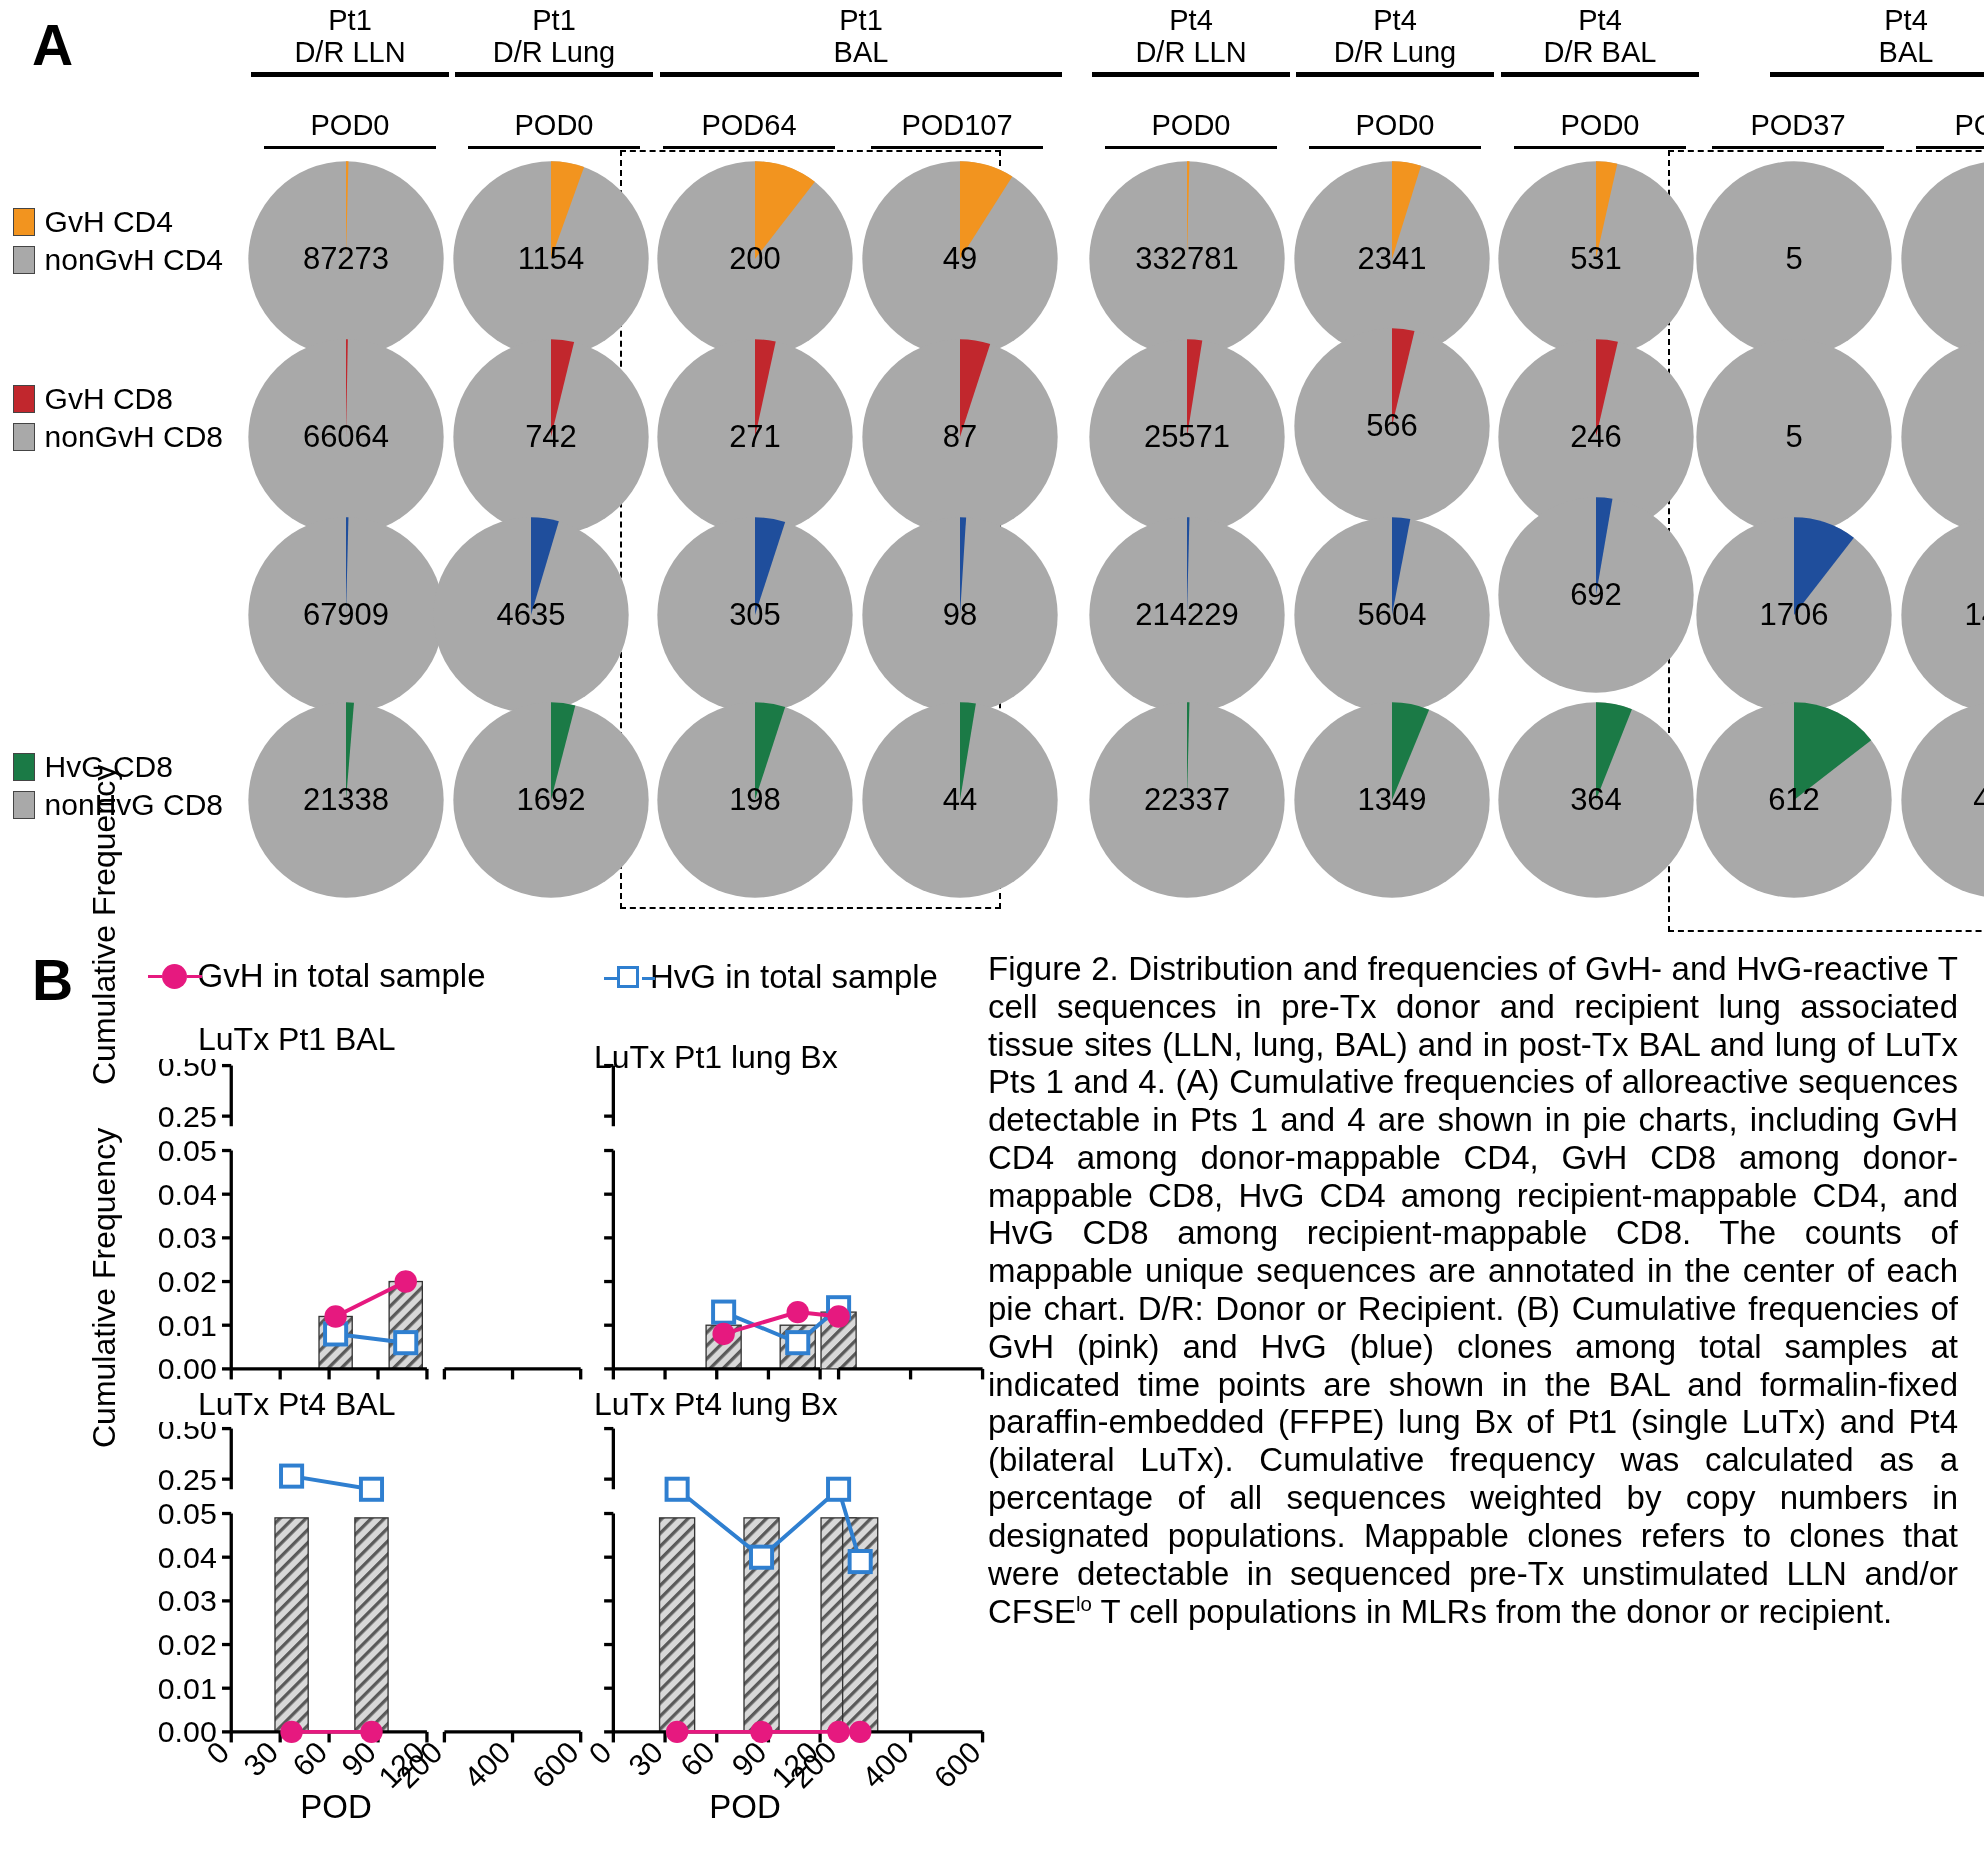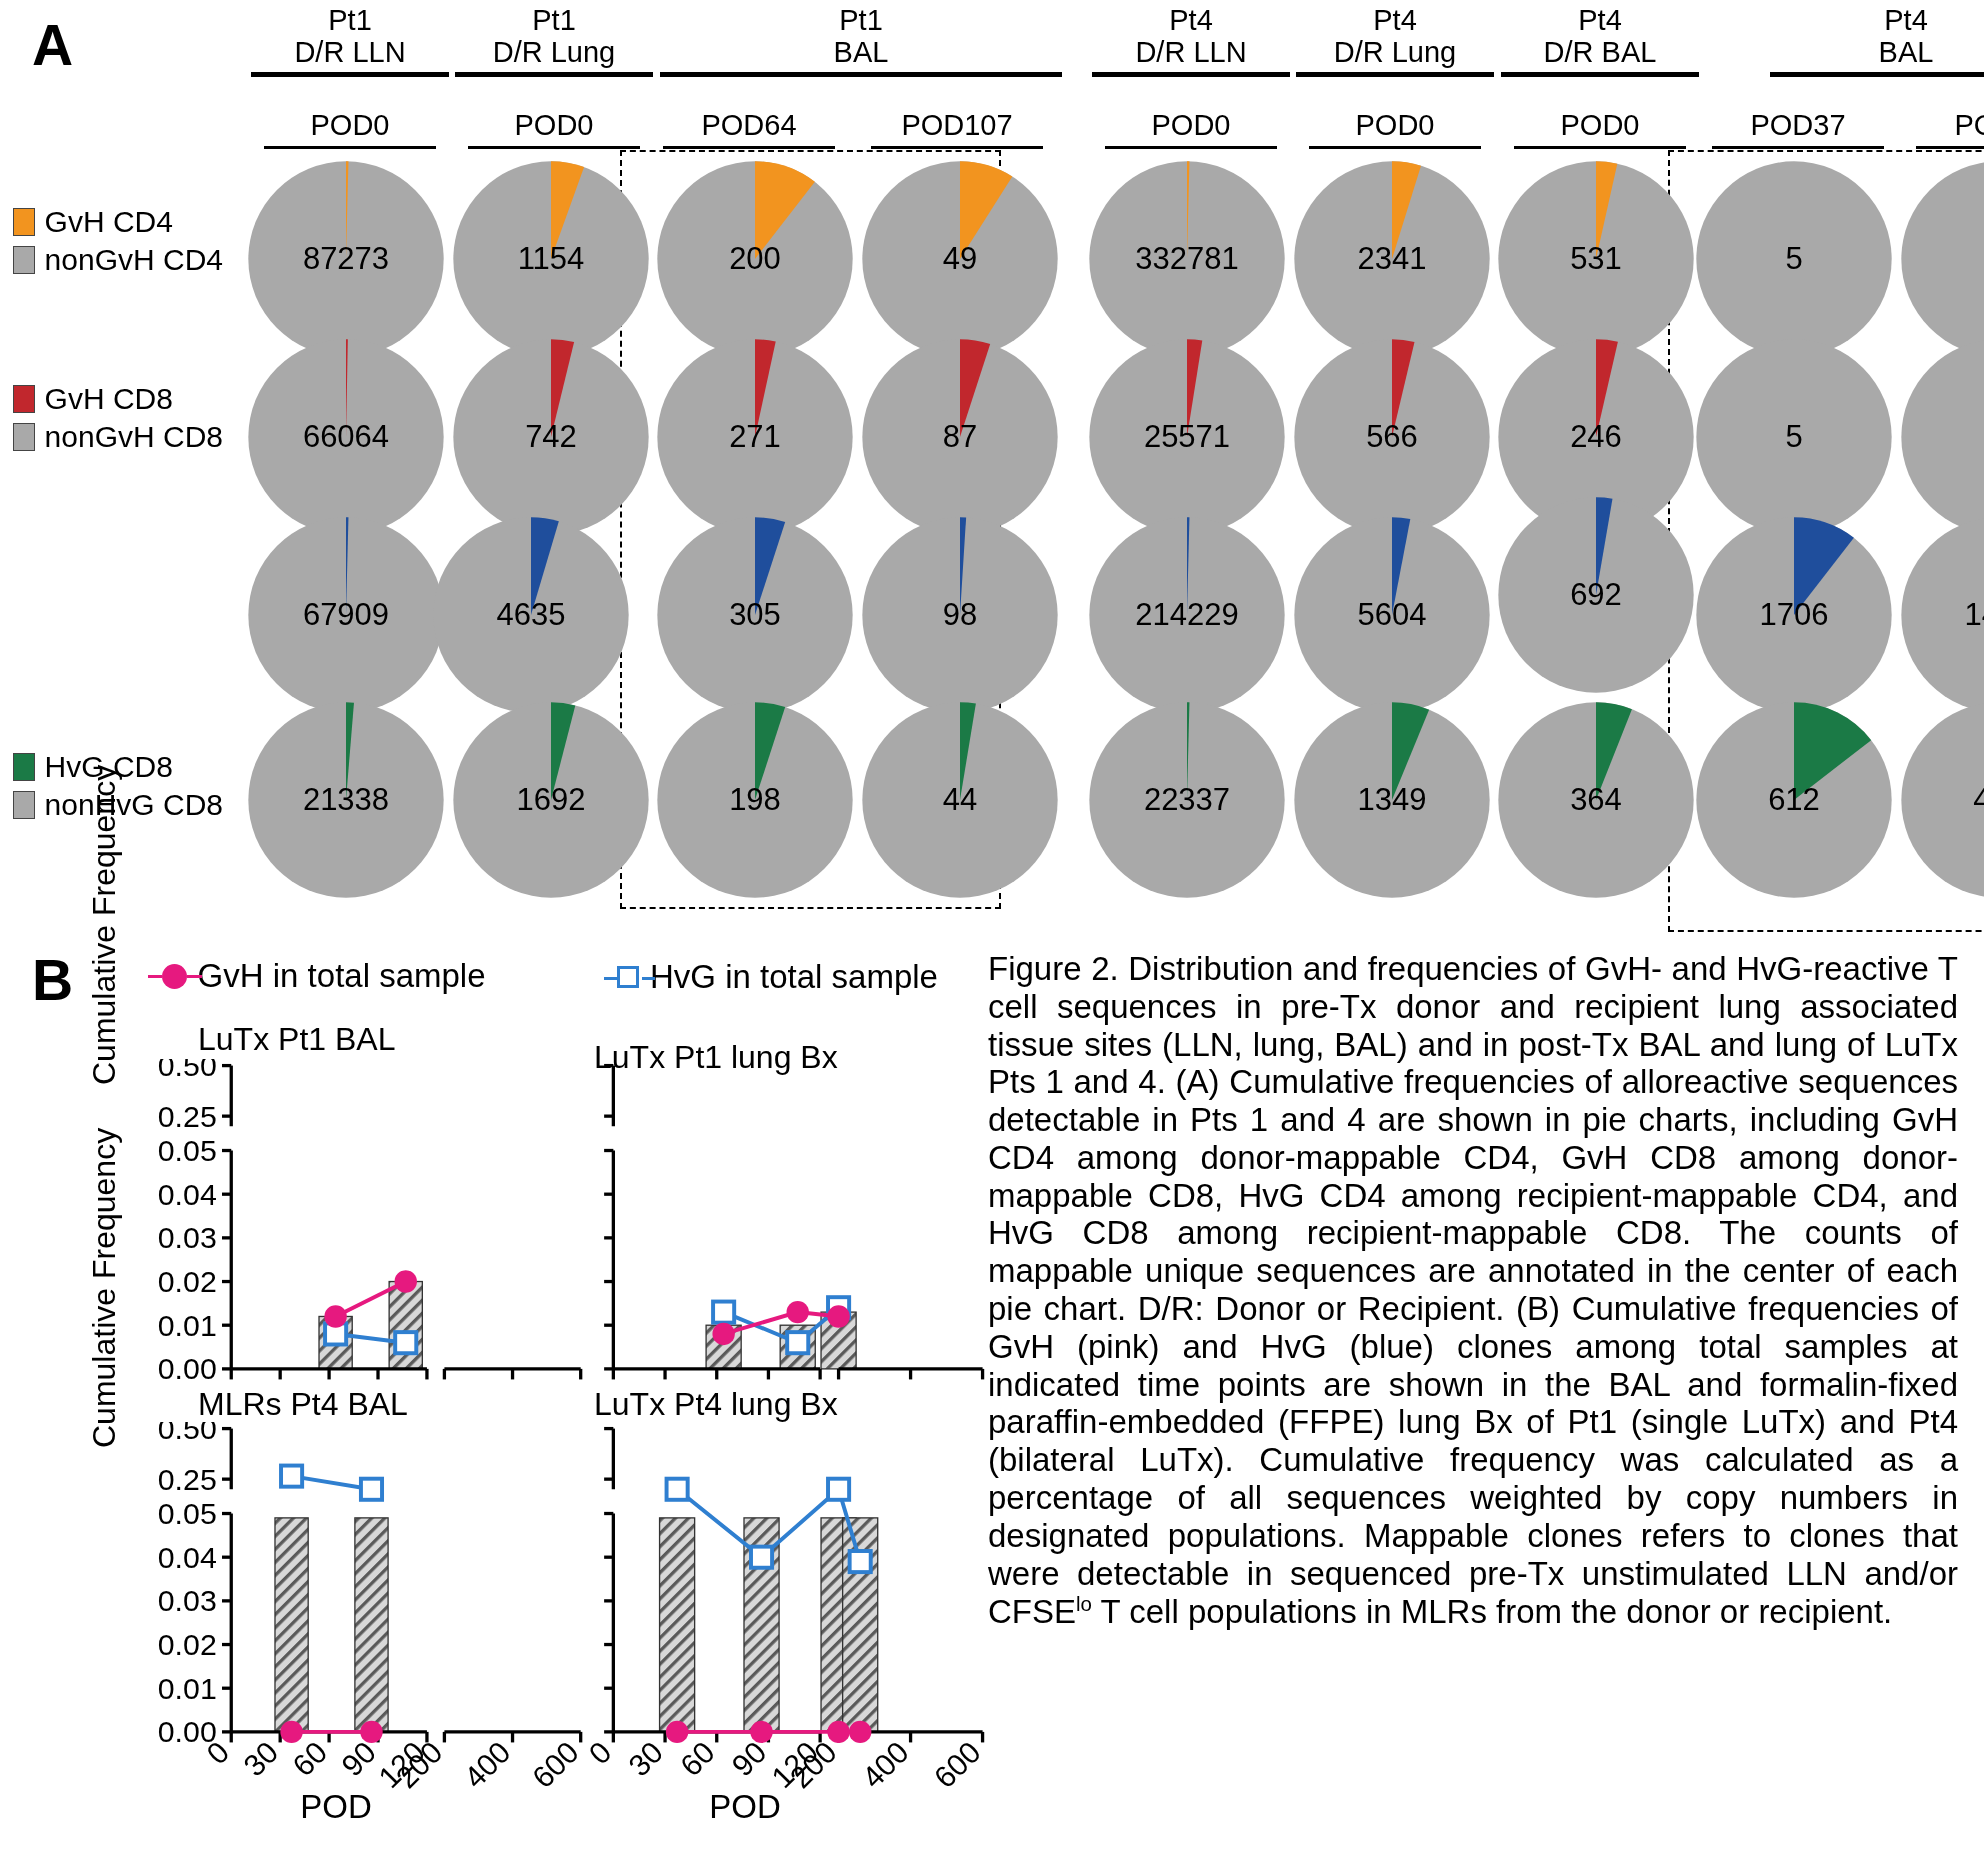--- a/index.html
+++ b/index.html
@@ -355,21 +355,21 @@
         </svg>
         <div class="pie-count">87</div>
       </div>
       <div class="pie-wrap" style="left: 1088px; top: 338px; width: 198px; height: 198px;">
         <svg width="198" height="198" viewBox="0 0 300 300">
           <circle cx="150" cy="150" r="148" fill="#a9a9a9"></circle>
           <path d="M 150 150 L 150.00 2.00 A 148 148 0 0 1 173.15 3.82 Z" fill="#c1272d"></path>
         </svg>
         <div class="pie-count">25571</div>
       </div>
-      <div class="pie-wrap" style="left: 1293px; top: 338px; width: 198px; height: 198px;">
+      <div class="pie-wrap" style="left: 1293px; top: 327px; width: 198px; height: 198px;">
         <svg width="198" height="198" viewBox="0 0 300 300">
           <circle cx="150" cy="150" r="148" fill="#a9a9a9"></circle>
           <path d="M 150 150 L 150.00 2.00 A 148 148 0 0 1 184.10 5.98 Z" fill="#c1272d"></path>
         </svg>
         <div class="pie-count">566</div>
       </div>
       <div class="pie-wrap" style="left: 1497px; top: 338px; width: 198px; height: 198px;">
         <svg width="198" height="198" viewBox="0 0 300 300">
           <circle cx="150" cy="150" r="148" fill="#a9a9a9"></circle>
           <path d="M 150 150 L 150.00 2.00 A 148 148 0 0 1 183.19 5.77 Z" fill="#c1272d"></path>
@@ -525,21 +525,21 @@
     <span class="marker-dot"></span>
     <span>GvH in total sample</span>
   </div>
   <div class="b-legend" style="left:617px; top:21px;">
     <span class="marker-sq"></span>
     <span>HvG in total sample</span>
   </div>
 
   <div class="subplot-title" style="left:198px; top:84px; width:369px;">LuTx Pt1 BAL</div>
   <div class="subplot-title" style="left:594px; top:102px; width:396px;">LuTx Pt1 lung Bx</div>
-  <div class="subplot-title" style="left:198px; top:449px; width:369px;">MLRs Pt4 BAL</div>
+  <div class="subplot-title" style="left:198px; top:449px; width:369px;">LuTx Pt4 BAL</div>
   <div class="subplot-title" style="left:594px; top:449px; width:396px;">LuTx Pt4 lung Bx</div>
 
   <div class="axis-title-y" style="left:86px; top:148px;">Cumulative Frequency</div>
   <div class="axis-title-y" style="left:86px; top:511px;">Cumulative Frequency</div>
 
   <div class="axis-title-x" style="left:204px; top:851px; width:264px;">POD</div>
   <div class="axis-title-x" style="left:613px; top:851px; width:264px;">POD</div>
 
   <div id="charts-layer">
       <svg class="chart-svg" width="442" height="389" style="left: 152px; top: 122px;" viewBox="0 0 670 590">

